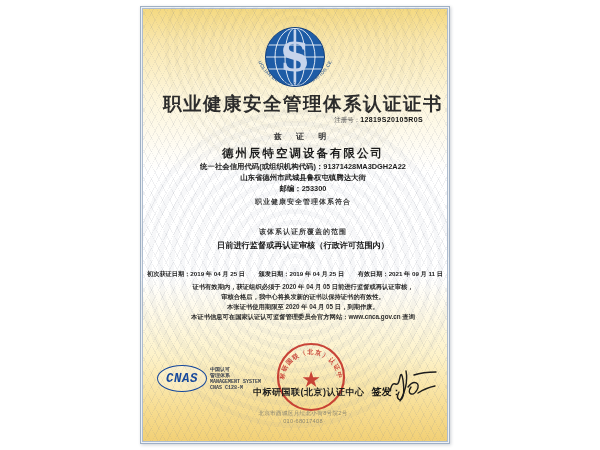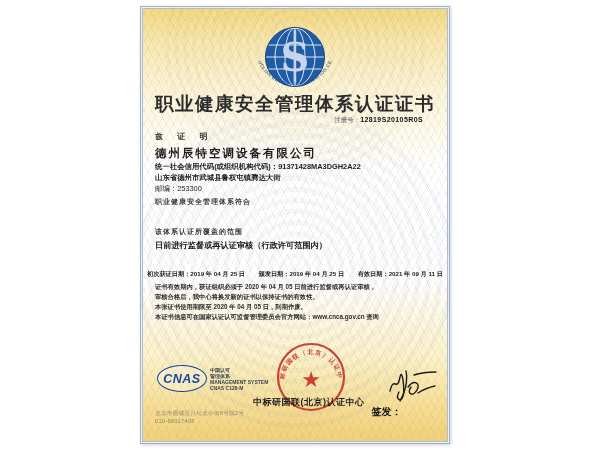--- a/index.html
+++ b/index.html
@@ -32,53 +32,53 @@
     transform:translate(-50%,-50%);border-radius:50%;pointer-events:none;
     background:repeating-radial-gradient(circle at 50% 50%,
       rgba(120,130,155,.06) 0 5px, rgba(255,255,255,0) 5px 11px);
   }
   .wm-top{
     position:absolute;left:50%;top:40px;width:260px;height:260px;
     transform:translate(-50%,-50%);border-radius:50%;pointer-events:none;
     background:repeating-radial-gradient(circle at 50% 50%,
       rgba(150,140,100,.05) 0 4px, rgba(255,255,255,0) 4px 9px);
   }
-  .abs{position:absolute;left:14px;width:100%;}
+  .abs{position:absolute;left:8px;width:100%;text-align:center;}
   .logo-wrap{position:absolute;left:50%;top:18px;transform:translateX(-50%);}
   .cert-title{top:84px;font-size:18.5px;font-weight:bold;color:#2c2c2c;letter-spacing:1.5px;}
   .reg-line{position:absolute;right:26px;top:109px;font-size:6.5px;color:#555;}
   .reg-line b{color:#111;font-size:7px;letter-spacing:.4px;}
   .certify{top:124px;font-size:8px;font-weight:bold;color:#333;letter-spacing:6px;}
   .company{top:139px;font-size:11.5px;font-weight:bold;color:#1c1c1c;letter-spacing:2px;}
   .credit{top:155px;font-size:7.4px;font-weight:bold;color:#222;}
   .addr{top:166px;font-size:7.4px;font-weight:bold;color:#222;font-family:Liberation Serif, serif;}
-  .post{top:177px;font-size:7.4px;font-weight:normal;color:#222;}
+  .post{top:177px;font-size:7.4px;font-weight:bold;color:#222;}
   .system{top:190px;font-size:7px;font-weight:600;color:#3a3a3a;letter-spacing:1px;}
   .standard{top:202px;font-size:8px;font-weight:bold;color:#1f1f1f;letter-spacing:.3px;}
   .scope-head{top:220px;font-size:7px;font-weight:600;color:#3a3a3a;letter-spacing:1px;}
   .scope1{top:233px;font-size:8.2px;font-weight:bold;color:#181818;}
   .scope2{top:245px;font-size:7.4px;font-weight:bold;color:#181818;}
   .dates-row{
     position:absolute;left:6px;right:6px;top:263px;display:flex;
     justify-content:space-between;font-size:6.2px;font-weight:bold;color:#222;
   }
   .notes{top:275px;font-size:6.3px;font-weight:600;color:#2b2b2b;line-height:10px;}
-  .cnas{position:absolute;left:16px;top:358px;display:flex;align-items:center;gap:3px;}
+  .cnas{position:absolute;left:16px;top:358px;display:flex;align-items:center;gap:3px;font-family:Liberation Mono, monospace;}
   .cnas-oval{
     width:48px;height:25px;border:1.5px solid var(--cnas_blue,#16489c);border-radius:50%;
     display:flex;align-items:center;justify-content:center;
     color:var(--cnas_blue,#16489c);font-weight:bold;font-style:italic;
     font-size:12.5px;letter-spacing:.5px;background:rgba(255,255,255,.25);
   }
   .cnas-cap{font-size:5px;line-height:6px;color:#3c4350;font-weight:bold;text-align:left;}
   .issuer-row{
     position:absolute;left:112px;top:378px;display:flex;align-items:center;gap:7px;white-space:nowrap;
   }
   .issuer{font-size:9px;color:#1d1d1d;font-weight:600;letter-spacing:.5px;}
-  .sign-label{font-size:10px;color:#111;font-weight:bold;margin-top:20px;}
+  .sign-label{font-size:10px;color:#111;font-weight:bold;}
   .signature{position:absolute;left:243px;top:356px;}
   .seal{position:absolute;left:134px;top:334px;opacity:.92;}
   .footer-a{top:403px;font-size:5.6px;color:#8a8570;letter-spacing:.3px;}
   .footer-p{top:411px;font-size:5.6px;color:#8a8570;letter-spacing:.3px;}
 </style>
 </head>
 <body>
 
 <div class="page">
   <div class="cert">

